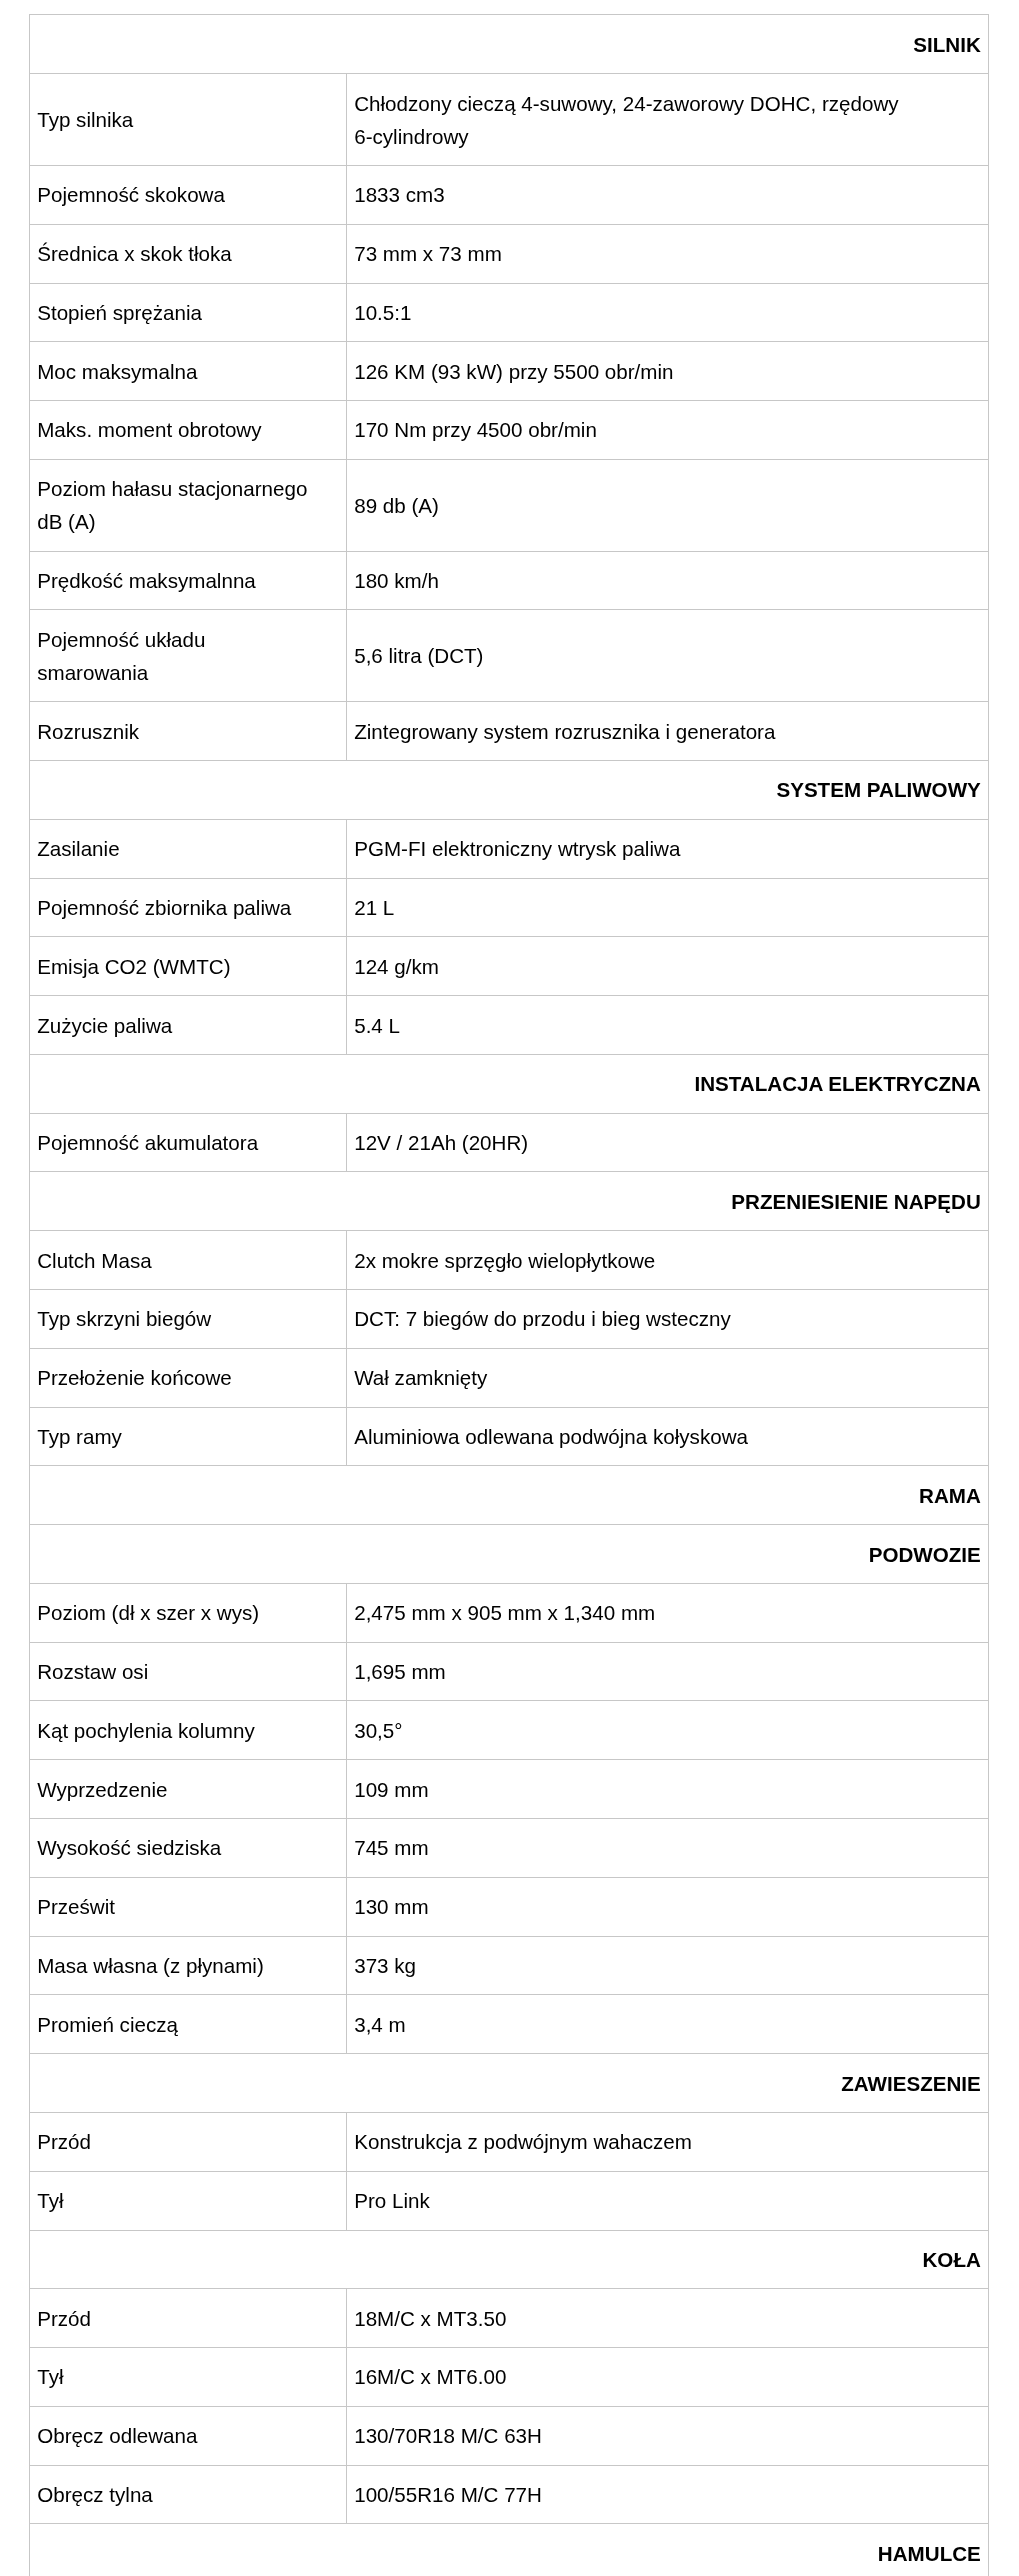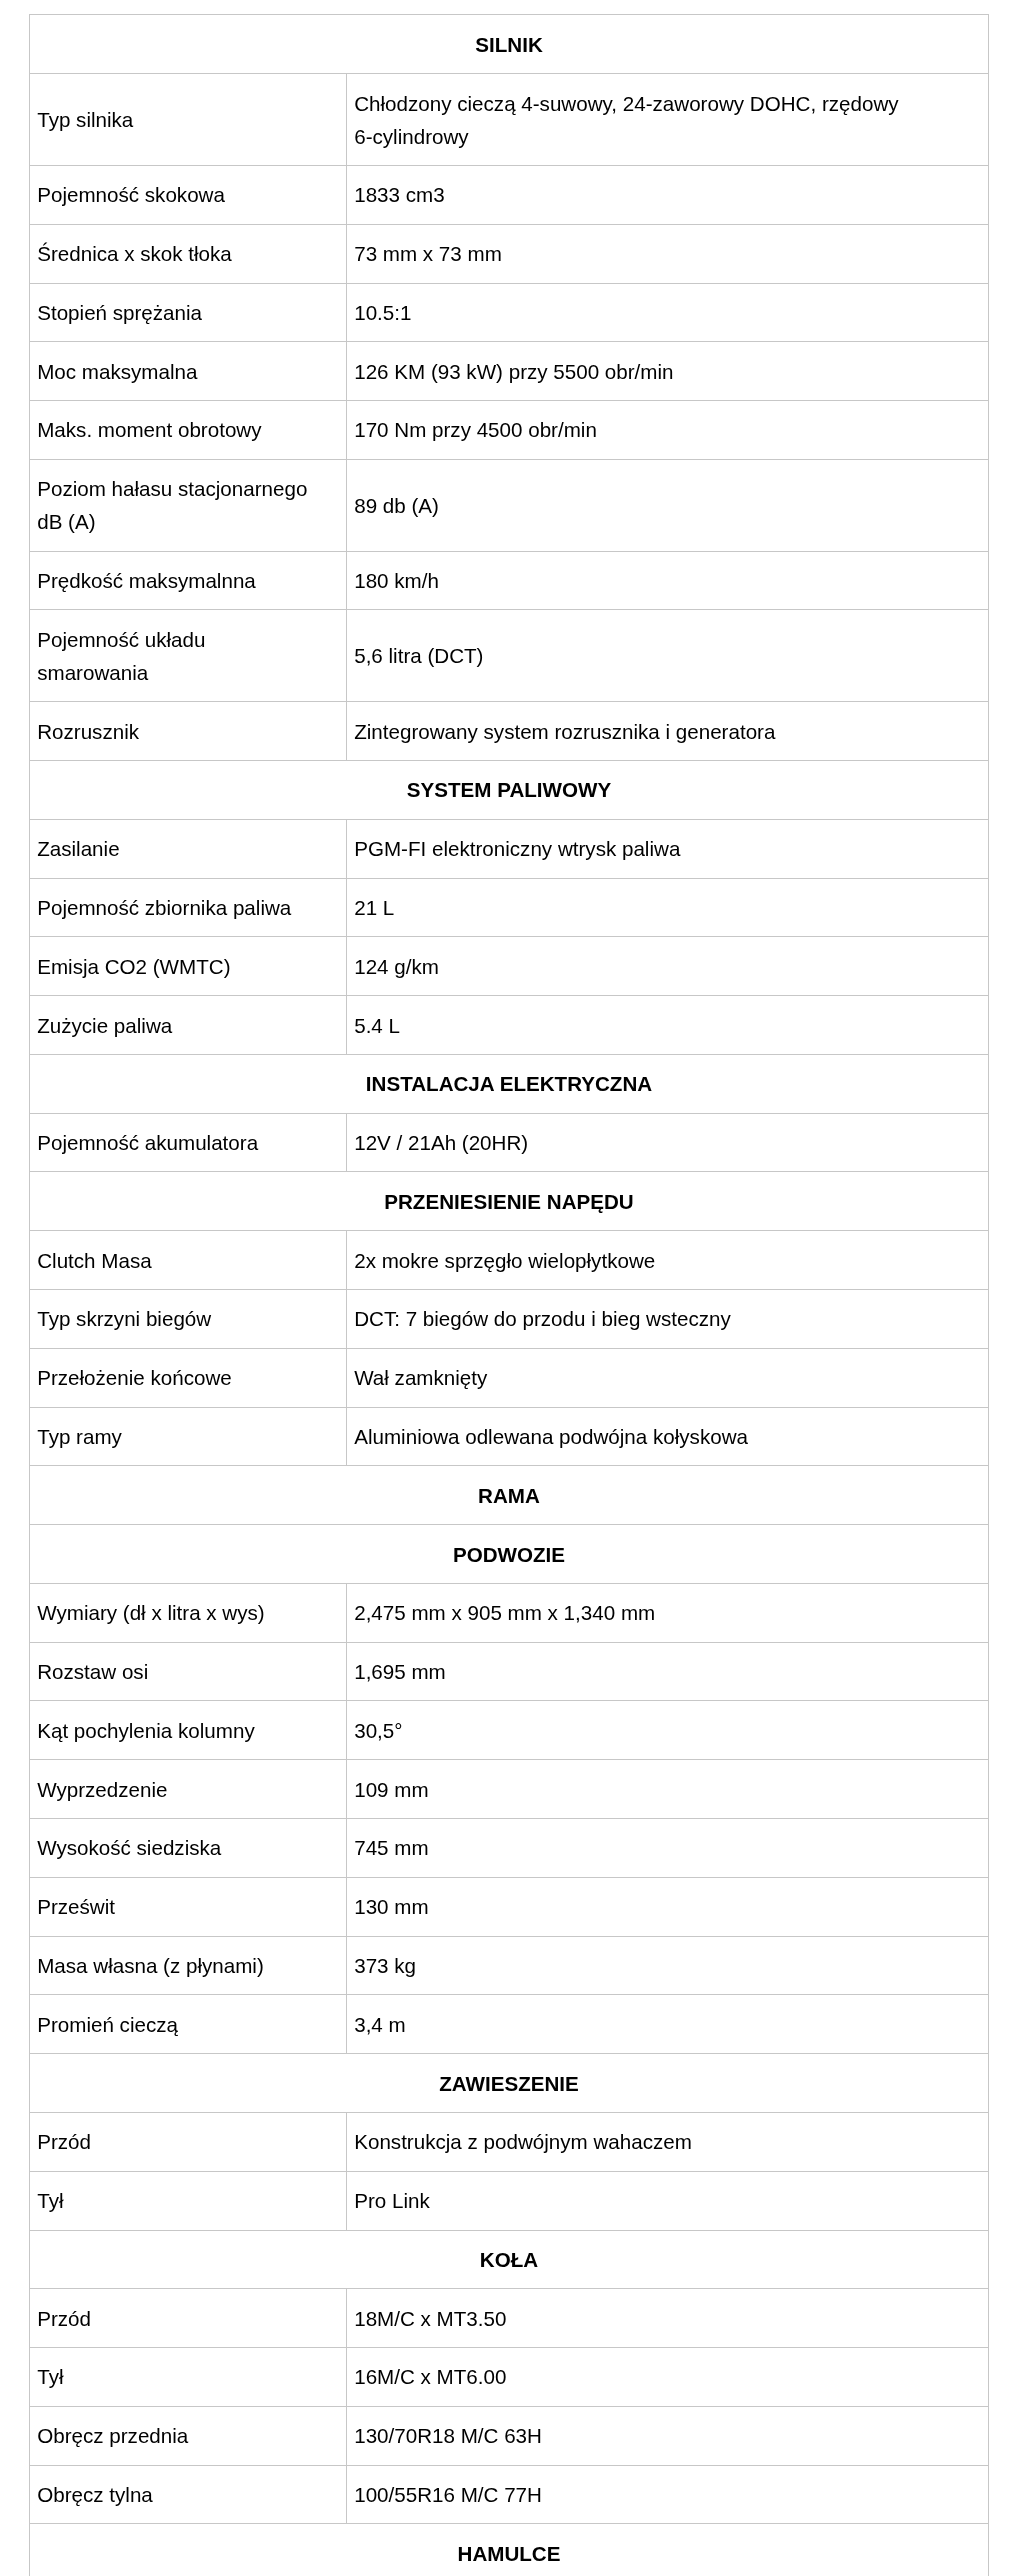--- a/index.html
+++ b/index.html
@@ -25,21 +25,21 @@
   table.spec-table td {
     border: 1px solid #c7c7c7;
     vertical-align: middle;
     font-size: 20.6px;
     line-height: 33px;
     padding: 12.4px 7.2px;
     white-space: pre-line;
     overflow-wrap: break-word;
   }
   td.section-title {
-    text-align: center;
+    text-align: right;
     font-weight: bold;
     font-size: 23px;
     padding: 12px 7.2px;
   }
   td.label-cell {}
   td.value-cell {}
 </style>
 </head>
 <body>
 
@@ -142,21 +142,21 @@
           <td class="label-cell">Typ ramy</td>
           <td class="value-cell">Aluminiowa odlewana podwójna kołyskowa</td>
         </tr>
         <tr>
           <td colspan="2" class="section-title">RAMA</td>
         </tr>
         <tr>
           <td colspan="2" class="section-title">PODWOZIE</td>
         </tr>
         <tr>
-          <td class="label-cell">Wymiary (dł x litra x wys)</td>
+          <td class="label-cell">Poziom (dł x szer x wys)</td>
           <td class="value-cell">2,475 mm x 905 mm x 1,340 mm</td>
         </tr>
         <tr>
           <td class="label-cell">Rozstaw osi</td>
           <td class="value-cell">1,695 mm</td>
         </tr>
         <tr>
           <td class="label-cell">Kąt pochylenia kolumny</td>
           <td class="value-cell">30,5°</td>
         </tr>
@@ -196,21 +196,21 @@
         </tr>
         <tr>
           <td class="label-cell">Przód</td>
           <td class="value-cell">18M/C x MT3.50</td>
         </tr>
         <tr>
           <td class="label-cell">Tył</td>
           <td class="value-cell">16M/C x MT6.00</td>
         </tr>
         <tr>
-          <td class="label-cell">Obręcz przednia</td>
+          <td class="label-cell">Obręcz odlewana</td>
           <td class="value-cell">130/70R18 M/C 63H</td>
         </tr>
         <tr>
           <td class="label-cell">Obręcz tylna</td>
           <td class="value-cell">100/55R16 M/C 77H</td>
         </tr>
         <tr>
           <td colspan="2" class="section-title">HAMULCE</td>
         </tr>
       </tbody>

